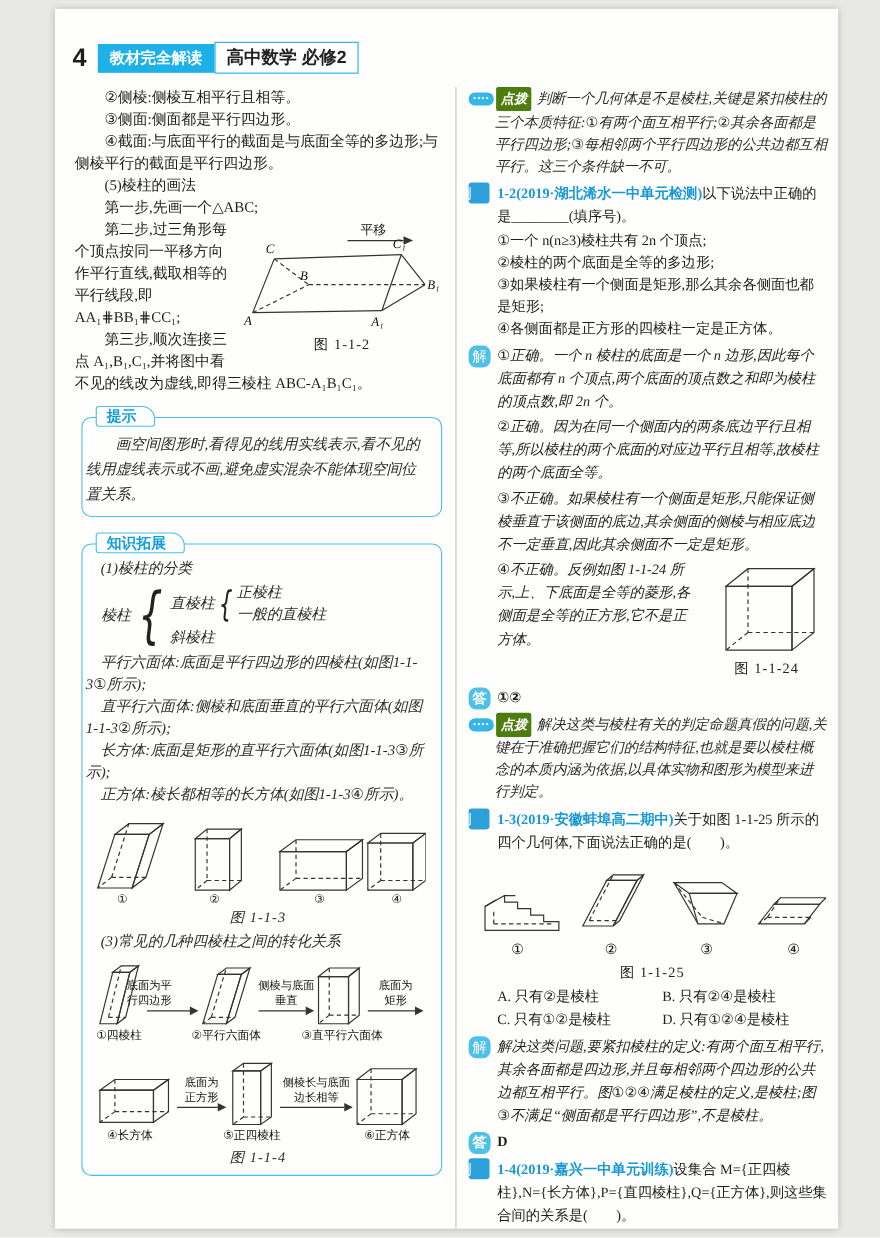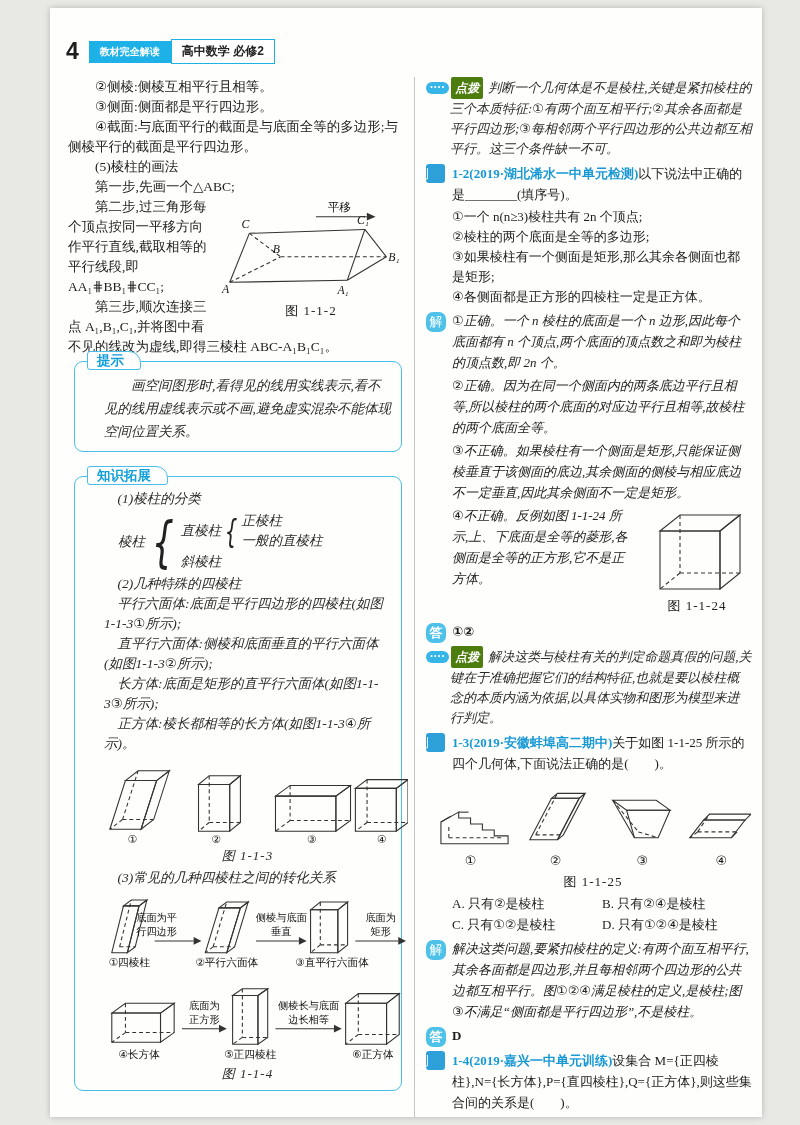--- a/index.html
+++ b/index.html
@@ -10,39 +10,39 @@
     color:#1d1d1d;
   }
   .sheet{
     position:absolute;left:50px;top:8px;width:712px;height:1109px;
     background:#fefefd;box-shadow:0 0 6px rgba(0,0,0,.22);
     overflow:hidden;
   }
   
   .header{margin:30px 0 12px 16px;display:flex;align-items:center;font-family:"Liberation Sans","DejaVu Sans",sans-serif;}
   .pagenum{font-size:23px;font-weight:bold;margin-right:10px;}
-  .brand{background:#1db1e7;color:#fff;font-size:10px;font-weight:bold;padding:3px 10px;border:1.5px solid #1db1e7;}
-  .subject{background:#fff;color:#222;font-size:12px;font-weight:bold;padding:3px 10px;border:1.5px solid #1db1e7;}
+  .brand{background:#1db1e7;color:#fff;font-size:14px;font-weight:bold;padding:3px 10px;border:1.5px solid #1db1e7;}
+  .subject{background:#fff;color:#222;font-size:16px;font-weight:bold;padding:3px 10px;border:1.5px solid #1db1e7;}
   
   .cols{display:flex;align-items:stretch;padding:0 10px 0 18px;}
   .col.left{width:336px;padding-right:10px;font-size:13.5px;line-height:20px;}
   .col.right{flex:1;border-left:1px solid #c6c6c4;padding-left:11px;font-size:13px;line-height:19px;}
   p{margin:0;}
   .para{text-indent:2em;}
   
   .fig112wrap{float:right;width:186px;margin:0 0 2px 6px;text-align:center;}
   .figcap{font-size:13px;text-align:center;letter-spacing:1px;}
   svg{display:block;}
   .ln{stroke:#333;stroke-width:1.1;fill:none;}
   .lnd{stroke:#333;stroke-width:1.1;fill:none;stroke-dasharray:4 3;}
   .svgtxt{font-size:12px;font-style:italic;fill:#111;font-family:"Liberation Serif","DejaVu Serif",serif;}
   .svgcn{font-size:11px;font-style:normal;fill:#111;}
   .clear{clear:both;}
   
-  .cybox{border:1.6px solid #49bee8;border-radius:9px;position:relative;margin:4px 2px 0 6px;padding:12px 10px 8px 29px;}
+  .cybox{border:1.6px solid #49bee8;border-radius:9px;position:relative;margin:20px 2px 0 6px;padding:12px 10px 8px 3px;}
   .cytab{
     position:absolute;top:-11px;left:12px;background:#fff;border:1.6px solid #49bee8;
     color:#119fd9;font-weight:bold;font-size:13.5px;line-height:17px;padding:0 16px 0 9px;
     border-radius:3px 12px 3px 3px;font-family:"Liberation Sans","DejaVu Sans",sans-serif;
   }
   .kai{font-style:italic;color:#2a2a2a;}
   .tiptext{line-height:23px;text-indent:2em;}
   .knp{text-indent:1em;line-height:20px;}
   .kndef{text-indent:1em;line-height:20px;}
   
@@ -141,21 +141,20 @@
               <span class="brace b2">{</span>
               <div class="tlevel2">
                 <span>正棱柱</span>
                 <span>一般的直棱柱</span>
               </div>
             </div>
             <span>斜棱柱</span>
           </div>
         </div>
 
-        <p class="kai knp">(2)几种特殊的四棱柱</p>
         <p class="kai kndef">平行六面体:底面是平行四边形的四棱柱(如图1-1-3①所示);</p>
         <p class="kai kndef">直平行六面体:侧棱和底面垂直的平行六面体(如图1-1-3②所示);</p>
         <p class="kai kndef">长方体:底面是矩形的直平行六面体(如图1-1-3③所示);</p>
         <p class="kai kndef">正方体:棱长都相等的长方体(如图1-1-3④所示)。</p>
 
         <div class="figblock">
           <svg width="304" height="88" viewBox="0 0 312 88" style="margin:0 auto;">
             <g>
 
               <polygon points="6,72 22,22 54,22 38,72" class="ln"></polygon>

